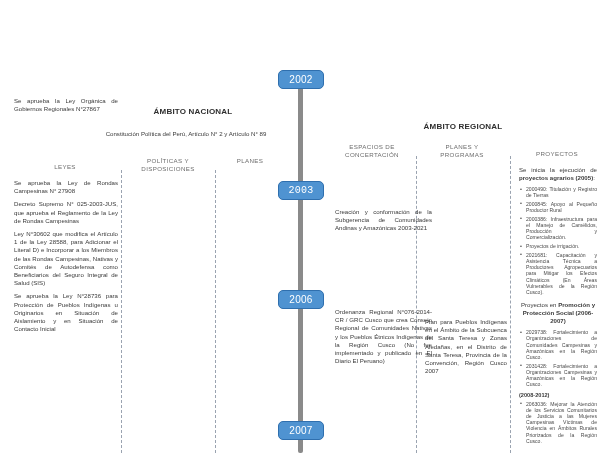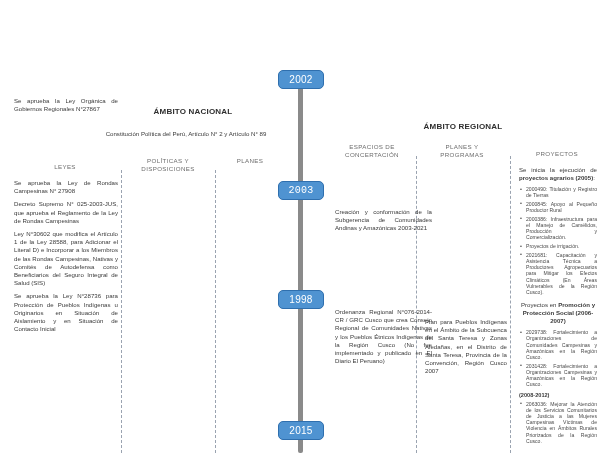--- a/index.html
+++ b/index.html
@@ -122,22 +122,22 @@
 </style>
 </head>
 <body>
 
 <div id="canvas">
 
   <div class="timeline-bar"></div>
 
   <div class="year-box" style="left:278px;top:70px;">2002</div>
   <div class="year-box" style="left:278px;top:181px;font-family:Liberation Mono, monospace;">2003</div>
-  <div class="year-box" style="left:278px;top:290px;">1998</div>
-  <div class="year-box" style="left:278px;top:421px;">2015</div>
+  <div class="year-box" style="left:278px;top:290px;">2006</div>
+  <div class="year-box" style="left:278px;top:421px;">2007</div>
 
   <div class="scope-title" style="left:128px;top:107px;width:130px;">ÁMBITO NACIONAL</div>
   <div class="scope-title" style="left:398px;top:122px;width:130px;">ÁMBITO REGIONAL</div>
 
   <div class="tblock" style="left:86px;top:130px;width:200px;text-align:center;line-height:8.4px;">Constitución Política del Perú, Artículo N° 2 y Artículo N° 89</div>
 
   <div class="col-head" style="left:30px;top:163px;width:70px;">LEYES</div>
   <div class="col-head" style="left:128px;top:157px;width:80px;">POLÍTICAS Y DISPOSICIONES</div>
   <div class="col-head" style="left:220px;top:157px;width:60px;">PLANES</div>
 

